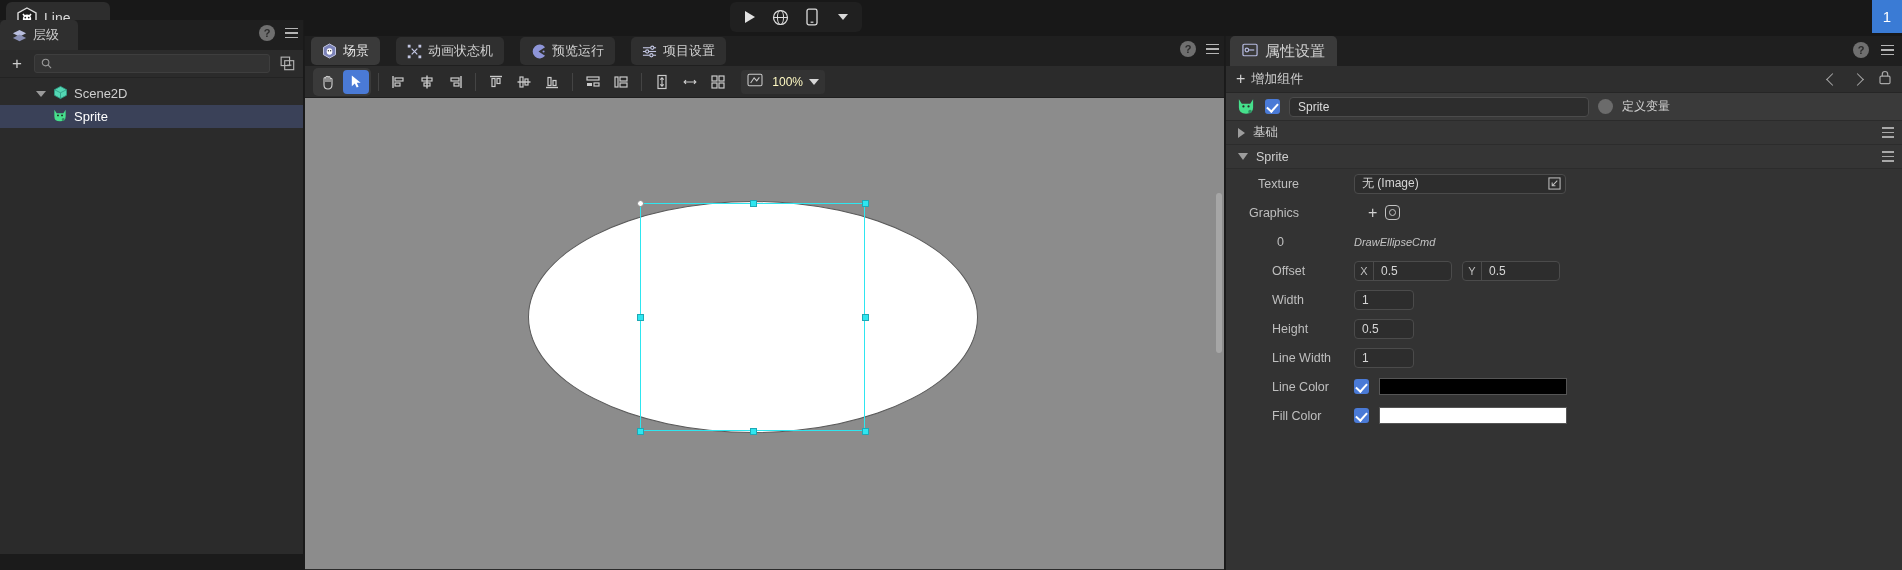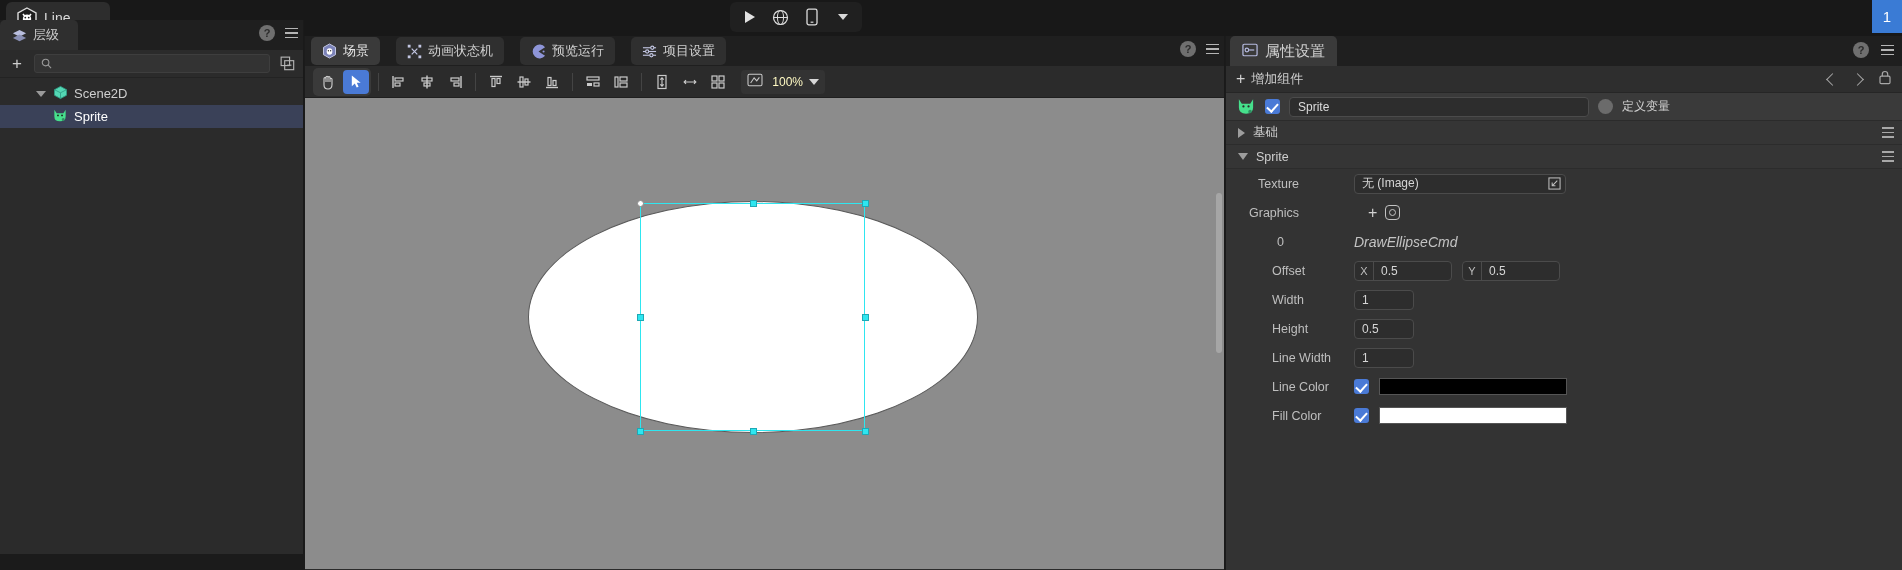--- a/index.html
+++ b/index.html
@@ -323,21 +323,21 @@
     font-size: 11px; color: #bdbdbd; border-right: 1px solid #4b4b4b;
   }
   .xy-val { padding-left: 7px; font-size: 12px; color: #d6d6d6; }
   .gfx-row { display: flex; align-items: center; gap: 8px; }
   .gfx-plus { font-size: 16px; color: #d2d2d2; margin-left: 14px; line-height: 1;}
   .gfx-circ {
     width: 15px; height: 15px; border: 1.4px solid #c2c2c2; border-radius: 4px;
     display: flex; align-items: center; justify-content: center;
   }
   .gfx-circ::after { content:""; width:5px; height:5px; border-radius:50%; border:1.4px solid #c2c2c2;}
-  .cmd-name { font-style: italic; color: #c4c4c4; font-size: 14px; }
+  .cmd-name { font-style: italic; color: #c4c4c4; font-size: 11px; }
   .swatch { width: 188px; height: 17px; border: 1px solid #555; }
   .corner-ico { width: 13px; height: 13px; color: #c0c0c0; display:flex;}
 </style>
 </head>
 <body>
 
 <div id="app">
 
   <div class="topbar">
     <div class="scene-tab">

